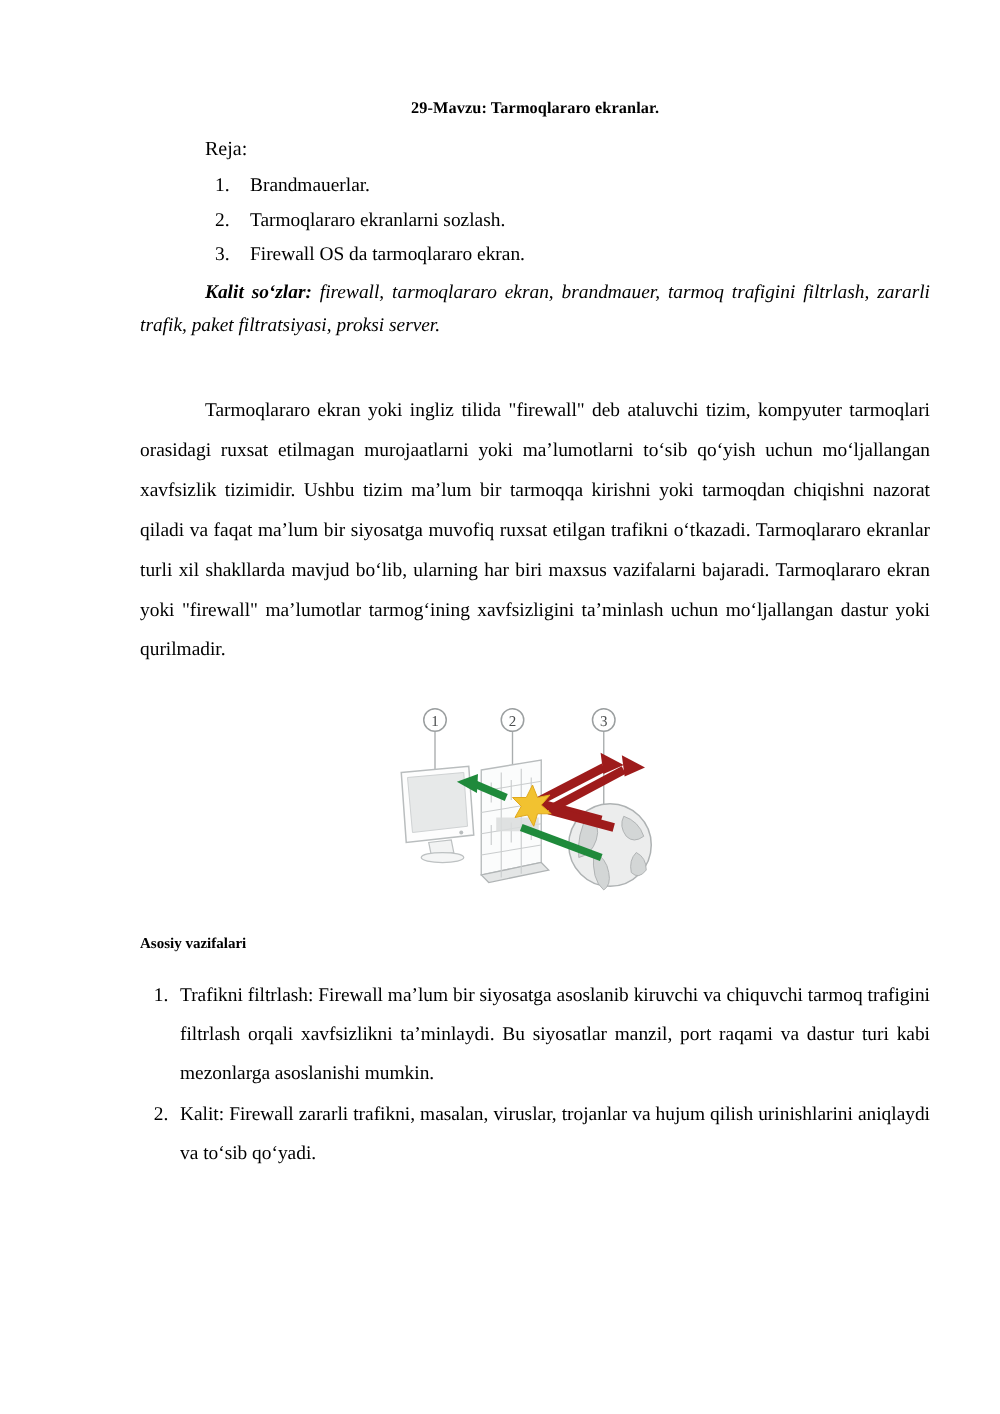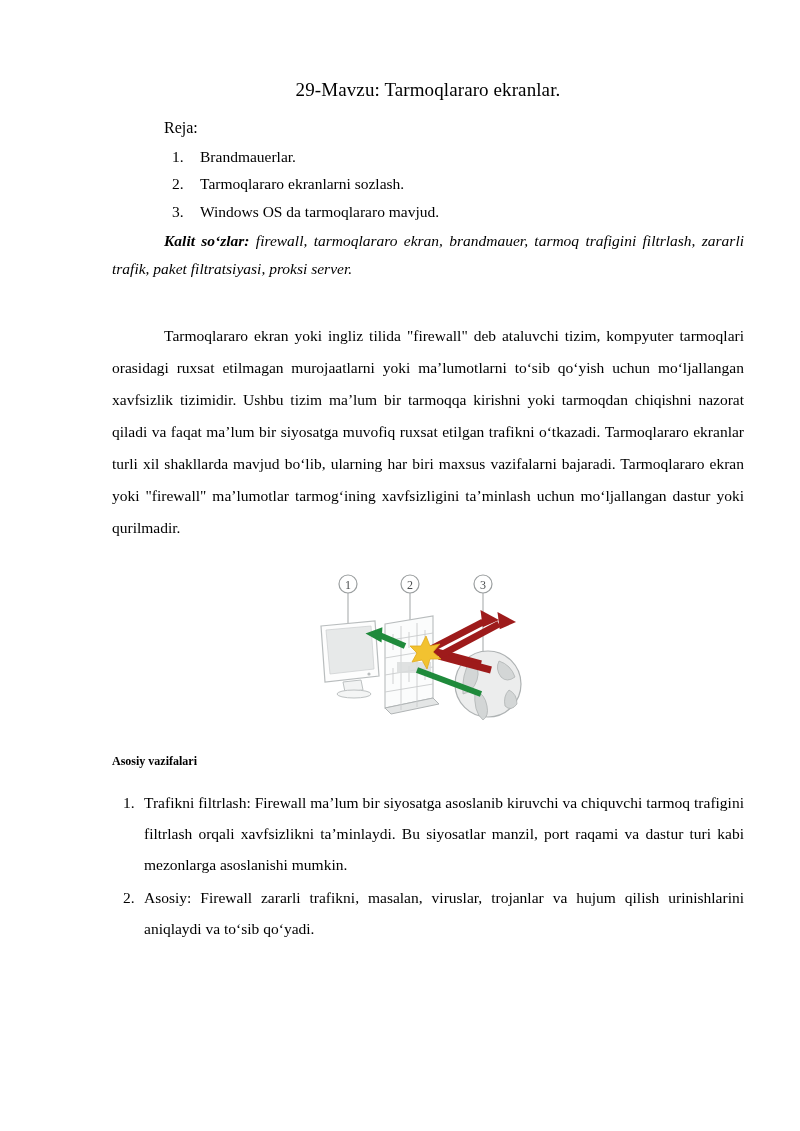--- a/index.html
+++ b/index.html
@@ -23,22 +23,22 @@
   .content {
     position: absolute;
     left: 112px;
     top: 78px;
     width: 632px;
   }
 
   
   .doc-title {
     text-align: center;
-    font-weight: normal;
-    font-size: 19px;
+    font-weight: bold;
+    font-size: 13px;
     letter-spacing: 0.1px;
     margin: 0 0 14px 0;
     line-height: 1.25;
   }
 
   
   .reja-label {
     margin: 0 0 2px 0;
     padding-left: 52px;
     font-size: 16px;
@@ -142,21 +142,21 @@
       <li>
         <span class="num">1.</span>
         <span>Brandmauerlar.</span>
       </li>
       <li>
         <span class="num">2.</span>
         <span>Tarmoqlararo ekranlarni sozlash.</span>
       </li>
       <li>
         <span class="num">3.</span>
-        <span>Windows OS da tarmoqlararo mavjud.</span>
+        <span>Firewall OS da tarmoqlararo ekran.</span>
       </li>
     </ol>
 
     <p class="keywords"><b>Kalit so‘zlar:</b><span> firewall, tarmoqlararo ekran, brandmauer, tarmoq trafigini filtrlash, zararli trafik, paket filtratsiyasi, proksi server.</span></p>
 
     <p class="body-para">Tarmoqlararo ekran yoki ingliz tilida "firewall" deb ataluvchi tizim, kompyuter tarmoqlari orasidagi ruxsat etilmagan murojaatlarni yoki ma’lumotlarni to‘sib qo‘yish uchun mo‘ljallangan xavfsizlik tizimidir. Ushbu tizim ma’lum bir tarmoqqa kirishni yoki tarmoqdan chiqishni nazorat qiladi va faqat ma’lum bir siyosatga muvofiq ruxsat etilgan trafikni o‘tkazadi. Tarmoqlararo ekranlar turli xil shakllarda mavjud bo‘lib, ularning har biri maxsus vazifalarni bajaradi. Tarmoqlararo ekran yoki "firewall" ma’lumotlar tarmog‘ining xavfsizligini ta’minlash uchun mo‘ljallangan dastur yoki qurilmadir.</p>
 
     <div class="figure">
       <svg width="230" height="162" viewBox="0 0 230 162">
 
@@ -236,18 +236,18 @@
       </svg>
     </div>
 
     <p class="section-heading">Asosiy vazifalari</p>
 
     <ol class="task-list">
       <li>
         <span class="num">1.</span><b>Trafikni filtrlash:</b><span> Firewall ma’lum bir siyosatga asoslanib kiruvchi va chiquvchi tarmoq trafigini filtrlash orqali xavfsizlikni ta’minlaydi. Bu siyosatlar manzil, port raqami va dastur turi kabi mezonlarga asoslanishi mumkin.</span>
       </li>
       <li>
-        <span class="num">2.</span><b>Asosiy:</b><span> Firewall zararli trafikni, masalan, viruslar, trojanlar va hujum qilish urinishlarini aniqlaydi va to‘sib qo‘yadi.</span>
+        <span class="num">2.</span><b>Kalit:</b><span> Firewall zararli trafikni, masalan, viruslar, trojanlar va hujum qilish urinishlarini aniqlaydi va to‘sib qo‘yadi.</span>
       </li>
     </ol>
 
   </div>
 </div>
 
 </body></html>

